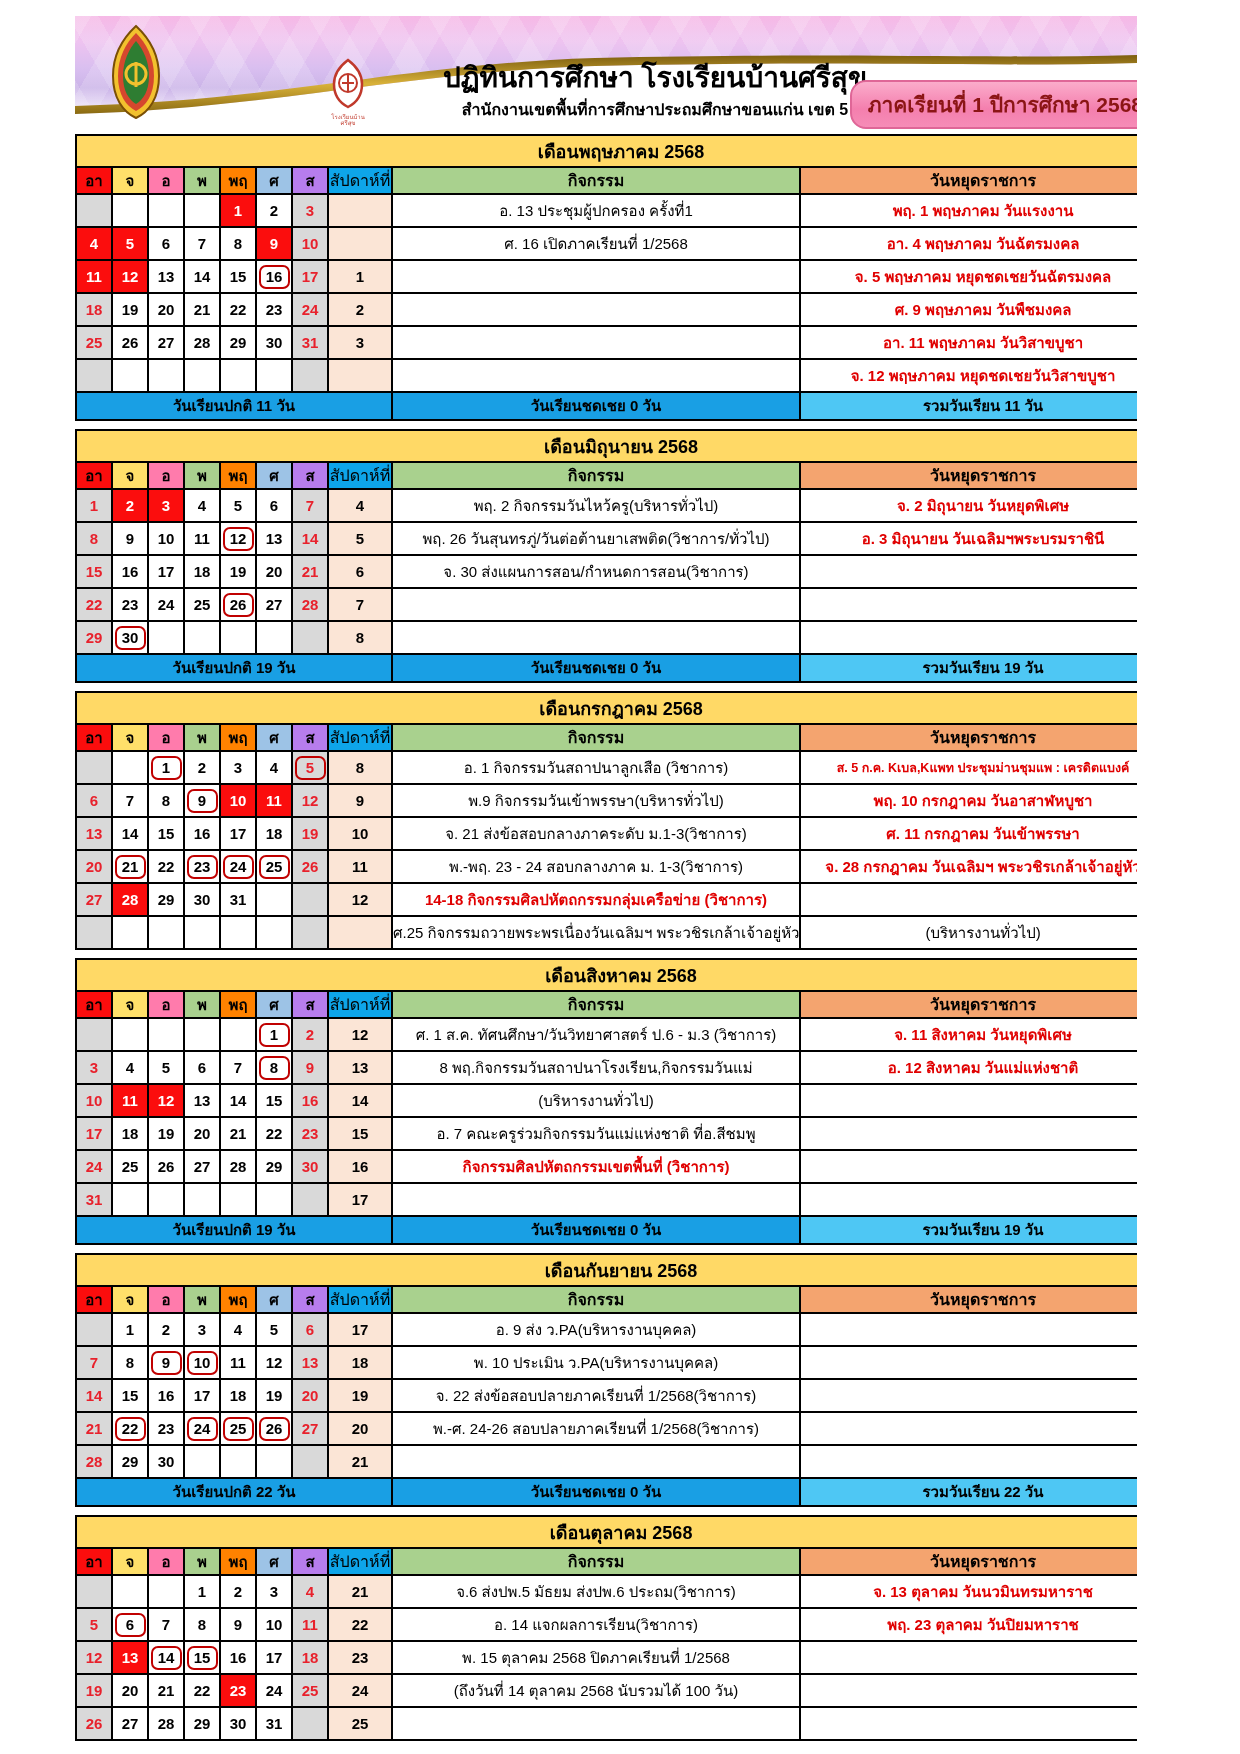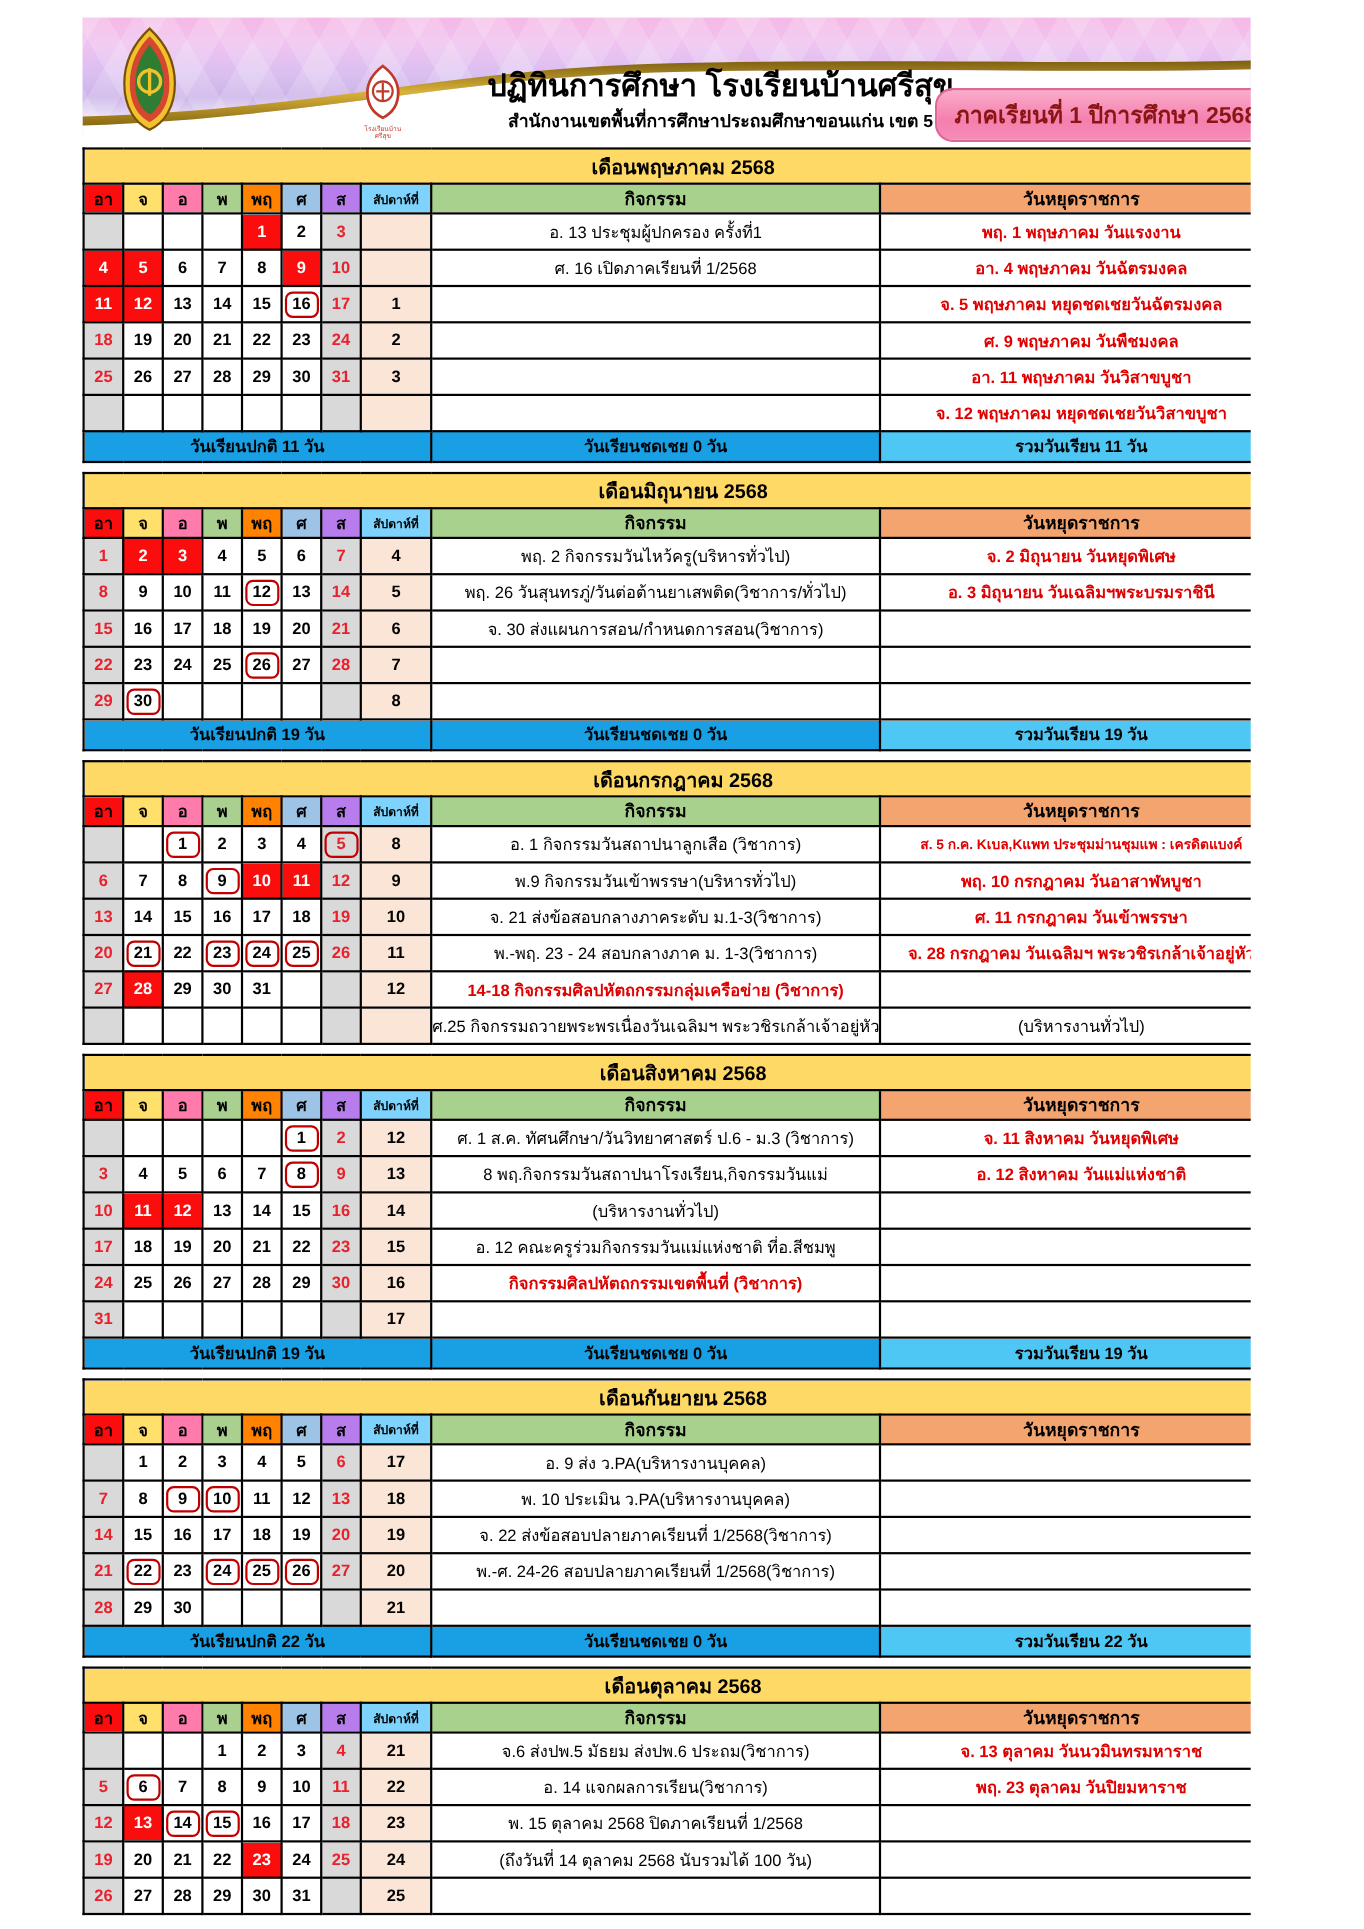--- a/index.html
+++ b/index.html
@@ -24,21 +24,21 @@
     background:linear-gradient(180deg,#fbaccb 0%,#f47fae 60%,#f68cb7 100%);
     border:2px solid #df6697;border-radius:16px;padding:6px 16px;
     font-size:21px;font-weight:bold;color:#8b1515;}
 
   
   #months{position:absolute;left:75px;top:134px;width:1090px;}
   table.cal{border-collapse:collapse;width:1090px;table-layout:fixed;margin-bottom:8px;border:2px solid #701a75;}
   .cal td{border:2px solid #000;text-align:center;vertical-align:middle;padding:0;overflow:hidden;white-space:nowrap;}
   .mtitle{background:#ffd966;font-weight:bold;font-size:18px;height:30px;color:#000;}
   .dayhead{font-weight:bold;font-size:15px;height:25px;color:#000;}
-  .weekhead{background:#7dd3fc;font-weight:bold;font-size:11px;color:#000;}
+  .weekhead{background:#0ea5e9;font-weight:normal;font-size:16px;color:#000;}
   .acthead{background:#a9d18e;font-weight:bold;font-size:16px;color:#000;}
   .holhead{background:#f4a46f;font-weight:bold;font-size:16px;color:#000;}
   .day{font-size:15px;font-weight:bold;height:31px;background:#fff;color:#000;}
   .day.we{background:#d9d9d9;color:#e8212c;}
   .day.hol{background:#fb0d0d;color:#fff;}
   .circ{display:inline-block;min-width:19px;padding:0 4px;border:2px solid #c00000;border-radius:7px;line-height:20px;background:#fff;color:#000;}
   .circ.circw{background:transparent;color:#e8212c;}
   .wkno{background:#fbe5d6;font-size:15px;font-weight:bold;color:#000;}
   .act{text-align:left;padding:0 7px;font-size:15px;color:#000;}
   .act.red{color:#e00000;font-weight:bold;text-align:center;}
@@ -467,21 +467,21 @@
           </tr>
           <tr>
             <td class="day we">17</td>
             <td class="day">18</td>
             <td class="day">19</td>
             <td class="day">20</td>
             <td class="day">21</td>
             <td class="day">22</td>
             <td class="day we">23</td>
             <td class="wkno">15</td>
-            <td class="act">อ. 12 คณะครูร่วมกิจกรรมวันแม่แห่งชาติ ที่อ.สีชมพู</td>
+            <td class="act">อ. 7 คณะครูร่วมกิจกรรมวันแม่แห่งชาติ ที่อ.สีชมพู</td>
             <td class="holtxt"></td>
           </tr>
           <tr>
             <td class="day we">24</td>
             <td class="day">25</td>
             <td class="day">26</td>
             <td class="day">27</td>
             <td class="day">28</td>
             <td class="day">29</td>
             <td class="day we">30</td>

